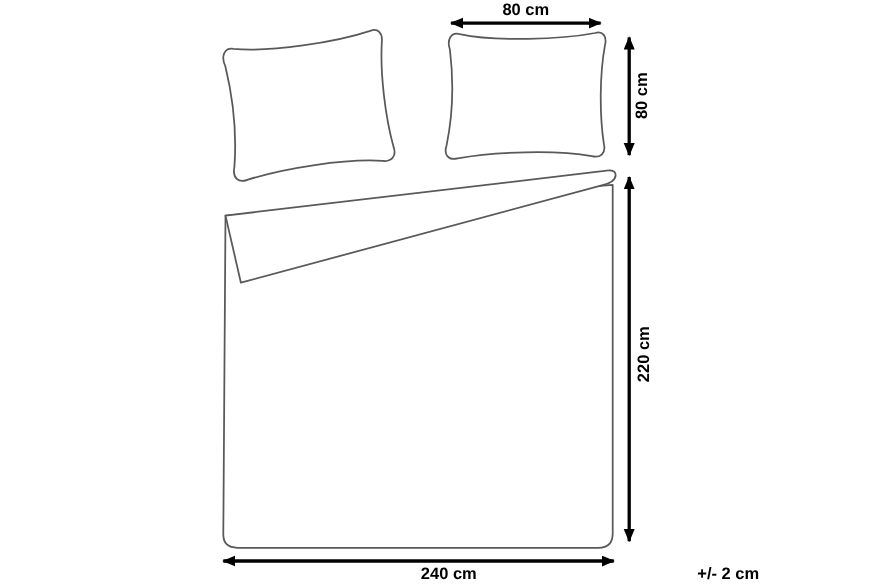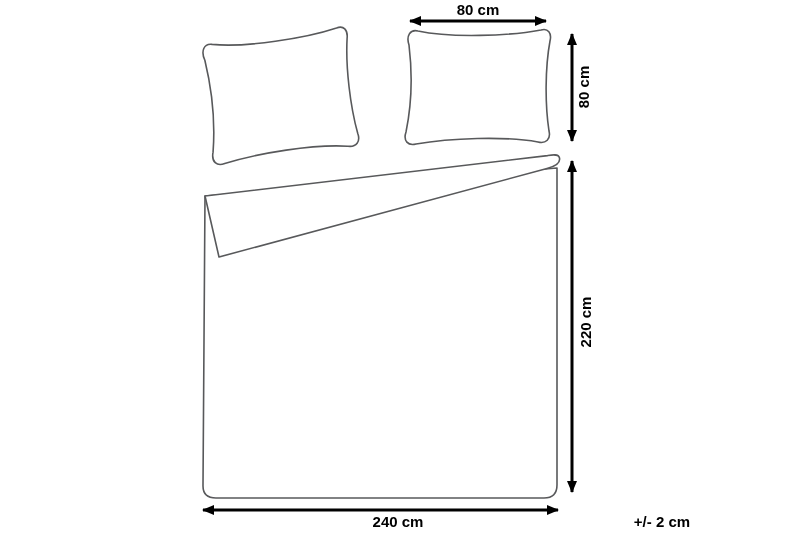--- a/index.html
+++ b/index.html
@@ -121,16 +121,16 @@
       <line class="dim-line" x1="203" y1="510" x2="558" y2="510" marker-start="url(#ah)" marker-end="url(#ah)"></line>
     </g>
   </svg>
 
   <div class="dim-label" style="left:403px; top:1px; width:150px;">80 cm</div>
 
   <div class="dim-label vertical" style="left:524px; top:78px; width:120px;">80 cm</div>
 
   <div class="dim-label vertical" style="left:506px; top:313px; width:160px;">220 cm</div>
 
-  <div class="dim-label" style="left:328px; top:513px; width:140px;">240 cm</div>
+  <div class="dim-label" style="left:338px; top:513px; width:140px;">240 cm</div>
 
   <div class="dim-label" style="left:592px; top:513px; width:140px;">+/- 2 cm</div>
 </div>
 
 </body></html>

